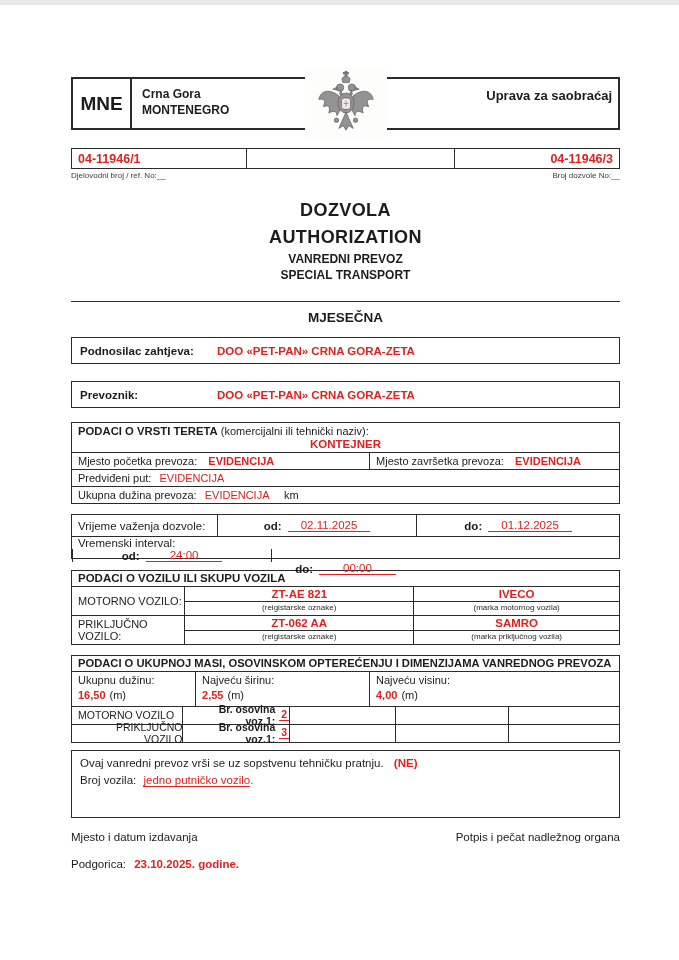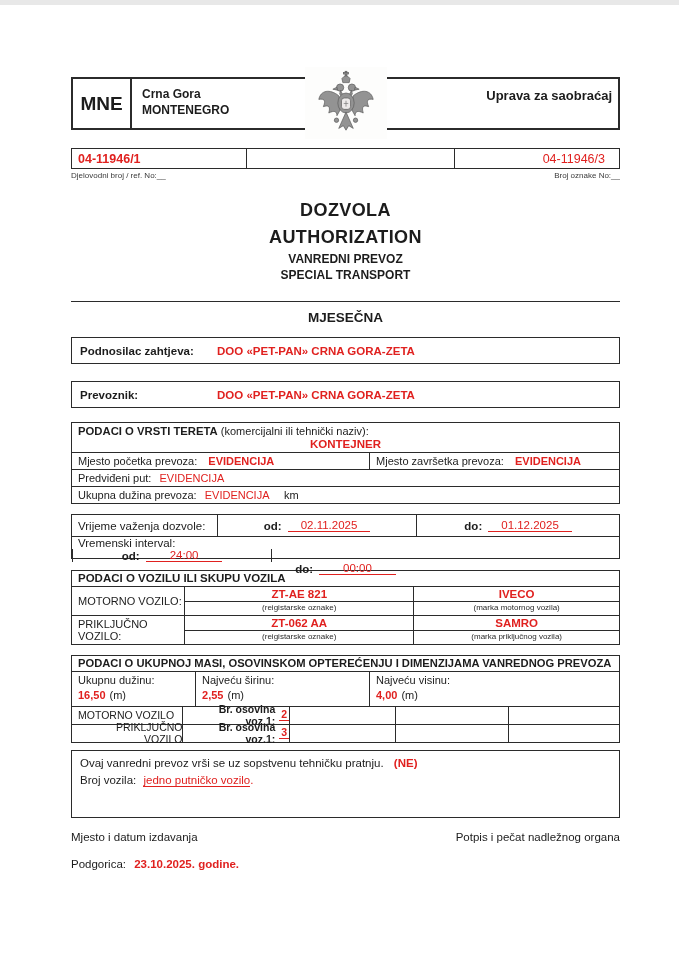--- a/index.html
+++ b/index.html
@@ -28,21 +28,21 @@
     background:#fdfdfc; padding:0 12px; height:72px;
     display:flex; align-items:center;
   }
 
   
   .ref-row { margin-top:18px; display:flex; height:21px; }
   .ref-cell { border:1.6px solid #2b2b2b; box-sizing:border-box; display:flex; align-items:center; }
   .ref-cell + .ref-cell { border-left:none; }
   .ref-left  { width:32%; padding-left:6px; color:#e0211f; font-weight:bold; font-size:12.5px; }
   .ref-mid   { width:38%; }
-  .ref-right { width:30%; justify-content:flex-end; padding-right:14px; color:#e0211f; font-weight:normal; font-size:12.5px;text-align:right; }
+  .ref-right { width:30%; justify-content:flex-end; padding-right:6px; color:#e0211f; font-weight:bold; font-size:12.5px;text-align:right; }
   .ref-labels { display:flex; justify-content:space-between; font-size:8px; color:#3a3a3a; margin-top:2px; }
 
   
   .title-block { text-align:center; margin-top:21px; }
   .t-big { font-size:18px; font-weight:bold; letter-spacing:0.4px; line-height:1; }
   .t-big + .t-big { margin-top:9px; }
   .t-sub { font-size:12px; font-weight:bold; margin-top:7px; line-height:1; }
   .t-sub + .t-sub { margin-top:4px; }
   .rule { border:none; border-top:1.6px solid #2b2b2b; margin:20px 0 0 0; }
   .period-title { text-align:center; font-weight:bold; font-size:13.5px; margin-top:8px; }
@@ -157,21 +157,21 @@
       </div>
     </div>
 
     <div class="ref-row">
       <div class="ref-cell ref-left">04-11946/1</div>
       <div class="ref-cell ref-mid"></div>
       <div class="ref-cell ref-right">04-11946/3</div>
     </div>
     <div class="ref-labels">
       <span>Djelovodni broj / ref. No:__</span>
-      <span>Broj oznake No:__</span>
+      <span>Broj dozvole No:__</span>
     </div>
 
     <div class="title-block">
       <div class="t-big">DOZVOLA</div>
       <div class="t-big">AUTHORIZATION</div>
       <div class="t-sub">VANREDNI PREVOZ</div>
       <div class="t-sub">SPECIAL TRANSPORT</div>
     </div>
     <hr class="rule">
     <div class="period-title">MJESEČNA</div>

